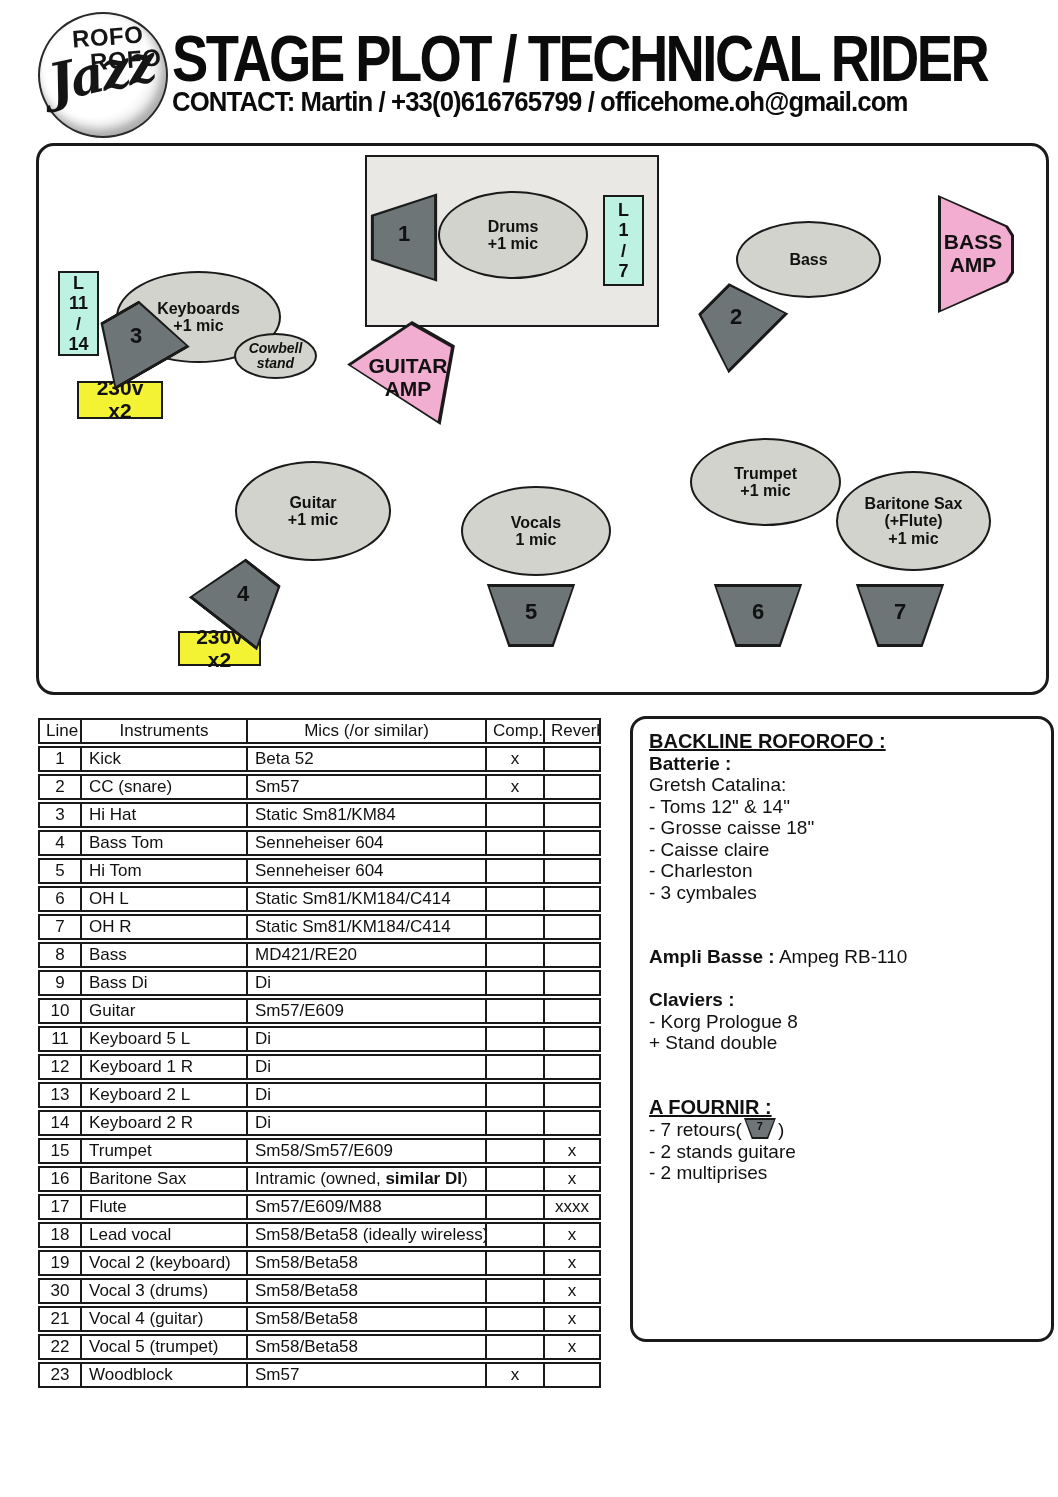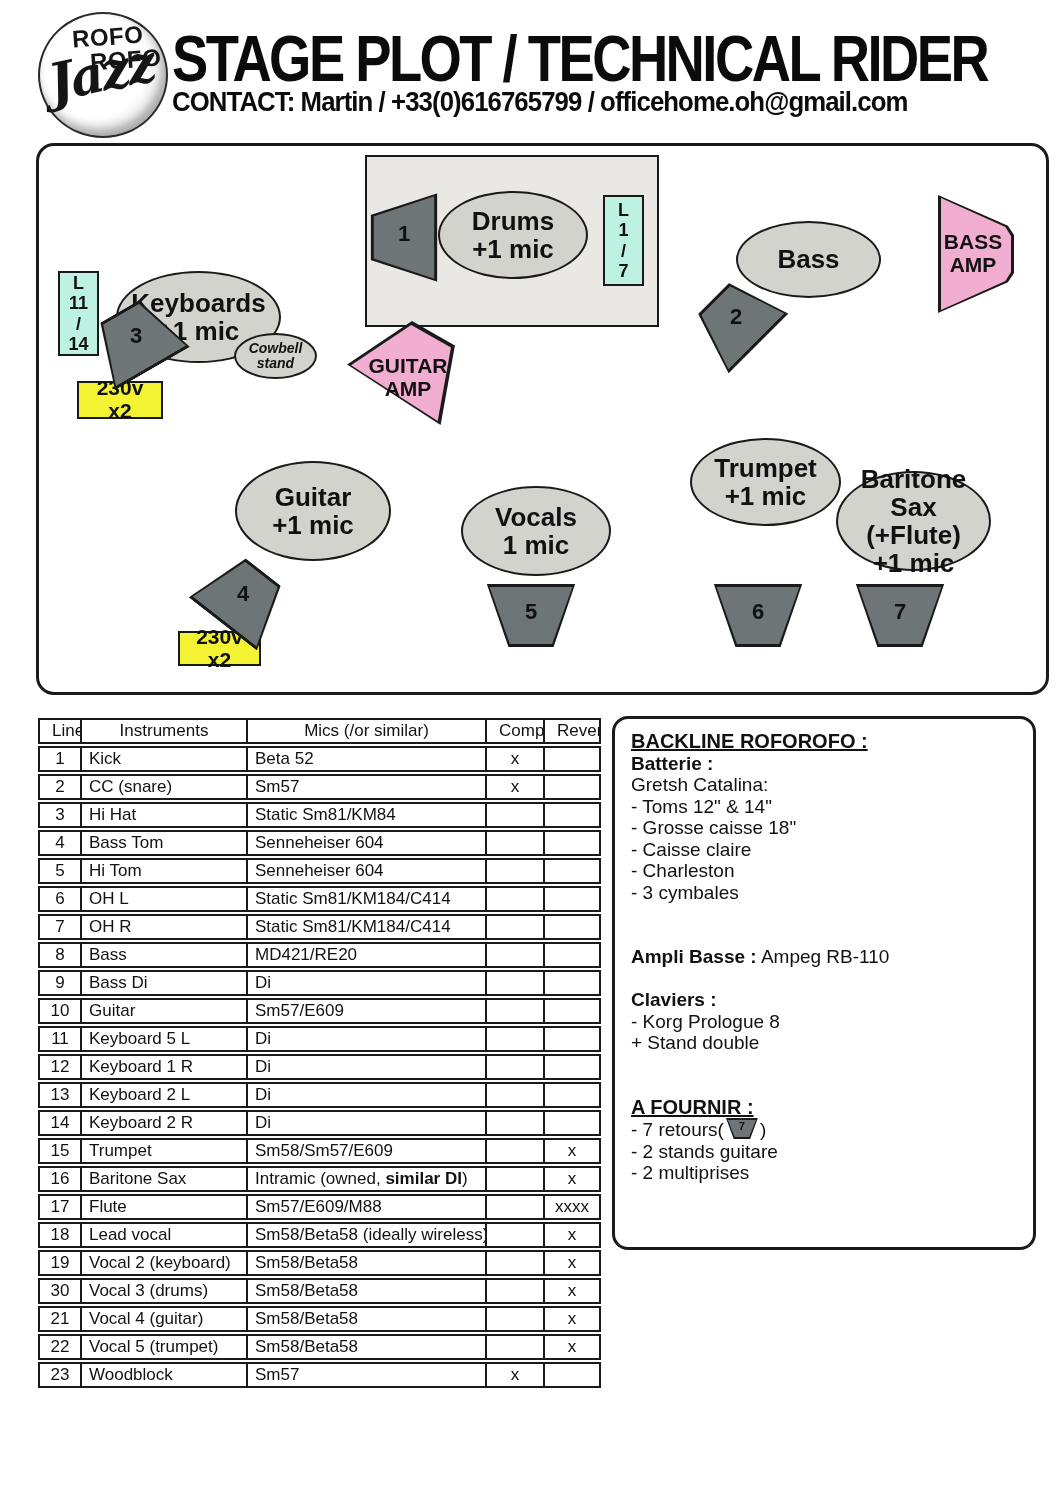--- a/index.html
+++ b/index.html
@@ -26,21 +26,21 @@
 
   
   .stage{position:absolute;left:36px;top:143px;width:1007px;height:546px;background:#fff;
          border:3px solid #1a1a1a;border-radius:18px;}
   .stage .item{position:absolute;box-sizing:border-box;}
   .lbl{position:absolute;inset:0;display:flex;align-items:center;justify-content:center;
        text-align:center;font-weight:bold;line-height:1.08;}
 
   .riser{background:var(--riser);border:2.5px solid #1a1a1a;}
   .oval{background:var(--oval);border:2.5px solid #1a1a1a;border-radius:50%;}
-  .oval .lbl{font-size:26px;}
+  .oval .lbl{font-size:16px;}
   .oval.small .lbl{font-size:14px;}
   .patch{background:var(--cyan);border:2.5px solid #1a1a1a;}
   .patch .lbl{font-size:18px;line-height:1.12;}
   .power{background:var(--yellow);border:2.5px solid #1a1a1a;}
   .power .lbl{font-size:21px;font-weight:bold;word-spacing:7px;justify-content:center;}
 
   .monitor{transform:rotate(var(--rot,0deg));}
   .monitor .sh-o{position:absolute;inset:0;background:#1a1a1a;
                  clip-path:polygon(3% 0,97% 0,74% 100%,26% 100%);}
   .monitor .sh-i{position:absolute;inset:3px;background:var(--mon);
@@ -82,28 +82,28 @@
   .pos-mon5{left:445px;top:438px;width:94px;height:63px;}
   .pos-mon6{left:672px;top:438px;width:94px;height:63px;}
   .pos-mon7{left:814px;top:438px;width:94px;height:63px;}
 
   
   .mic-table{position:absolute;left:38px;top:716px;width:563px;border-collapse:separate;
              border-spacing:0 2px;font-size:17px;table-layout:fixed;}
   .mic-table th,.mic-table td{height:22px;border:2px solid #1a1a1a;border-left:none;
              padding:0 7px;white-space:nowrap;overflow:hidden;background:#fff;}
   .mic-table th:first-child,.mic-table td:first-child{border-left:2px solid #1a1a1a;}
-  .mic-table th{font-weight:normal;text-align:center;padding:0 12px;}
+  .mic-table th{font-weight:normal;text-align:center;padding:0 6px;}
   .mic-table td{text-align:left;}
   .mic-table td.c{text-align:center;padding:0 2px;}
   .col-line{width:44px;} .col-instr{width:166px;} .col-mics{width:239px;}
   .col-comp{width:58px;} .col-rev{width:56px;}
 
   
-  .backline{position:absolute;left:612px;top:716px;width:424px;height:534px;box-sizing:border-box;
+  .backline{position:absolute;left:630px;top:716px;width:424px;height:626px;box-sizing:border-box;
             border:3px solid #1a1a1a;border-radius:16px;padding:12px 16px;
             font-size:19px;line-height:21.5px;}
   .backline .ln{white-space:nowrap;}
   .backline .hd{font-weight:bold;text-decoration:underline;text-decoration-thickness:2px;font-size:20px;}
   .backline .bd{font-weight:bold;}
   .backline .gap{height:21.5px;}
   .backline .gap2{height:43px;}
   .mini-mon{display:inline-block;position:relative;width:34px;height:21px;vertical-align:-3px;margin:0 1px;}
   .mini-mon .sh-o{position:absolute;inset:0;background:#1a1a1a;clip-path:polygon(3% 0,97% 0,74% 100%,26% 100%);}
   .mini-mon .sh-i{position:absolute;inset:2px;background:var(--mon);clip-path:polygon(3% 0,97% 0,74% 100%,26% 100%);}

